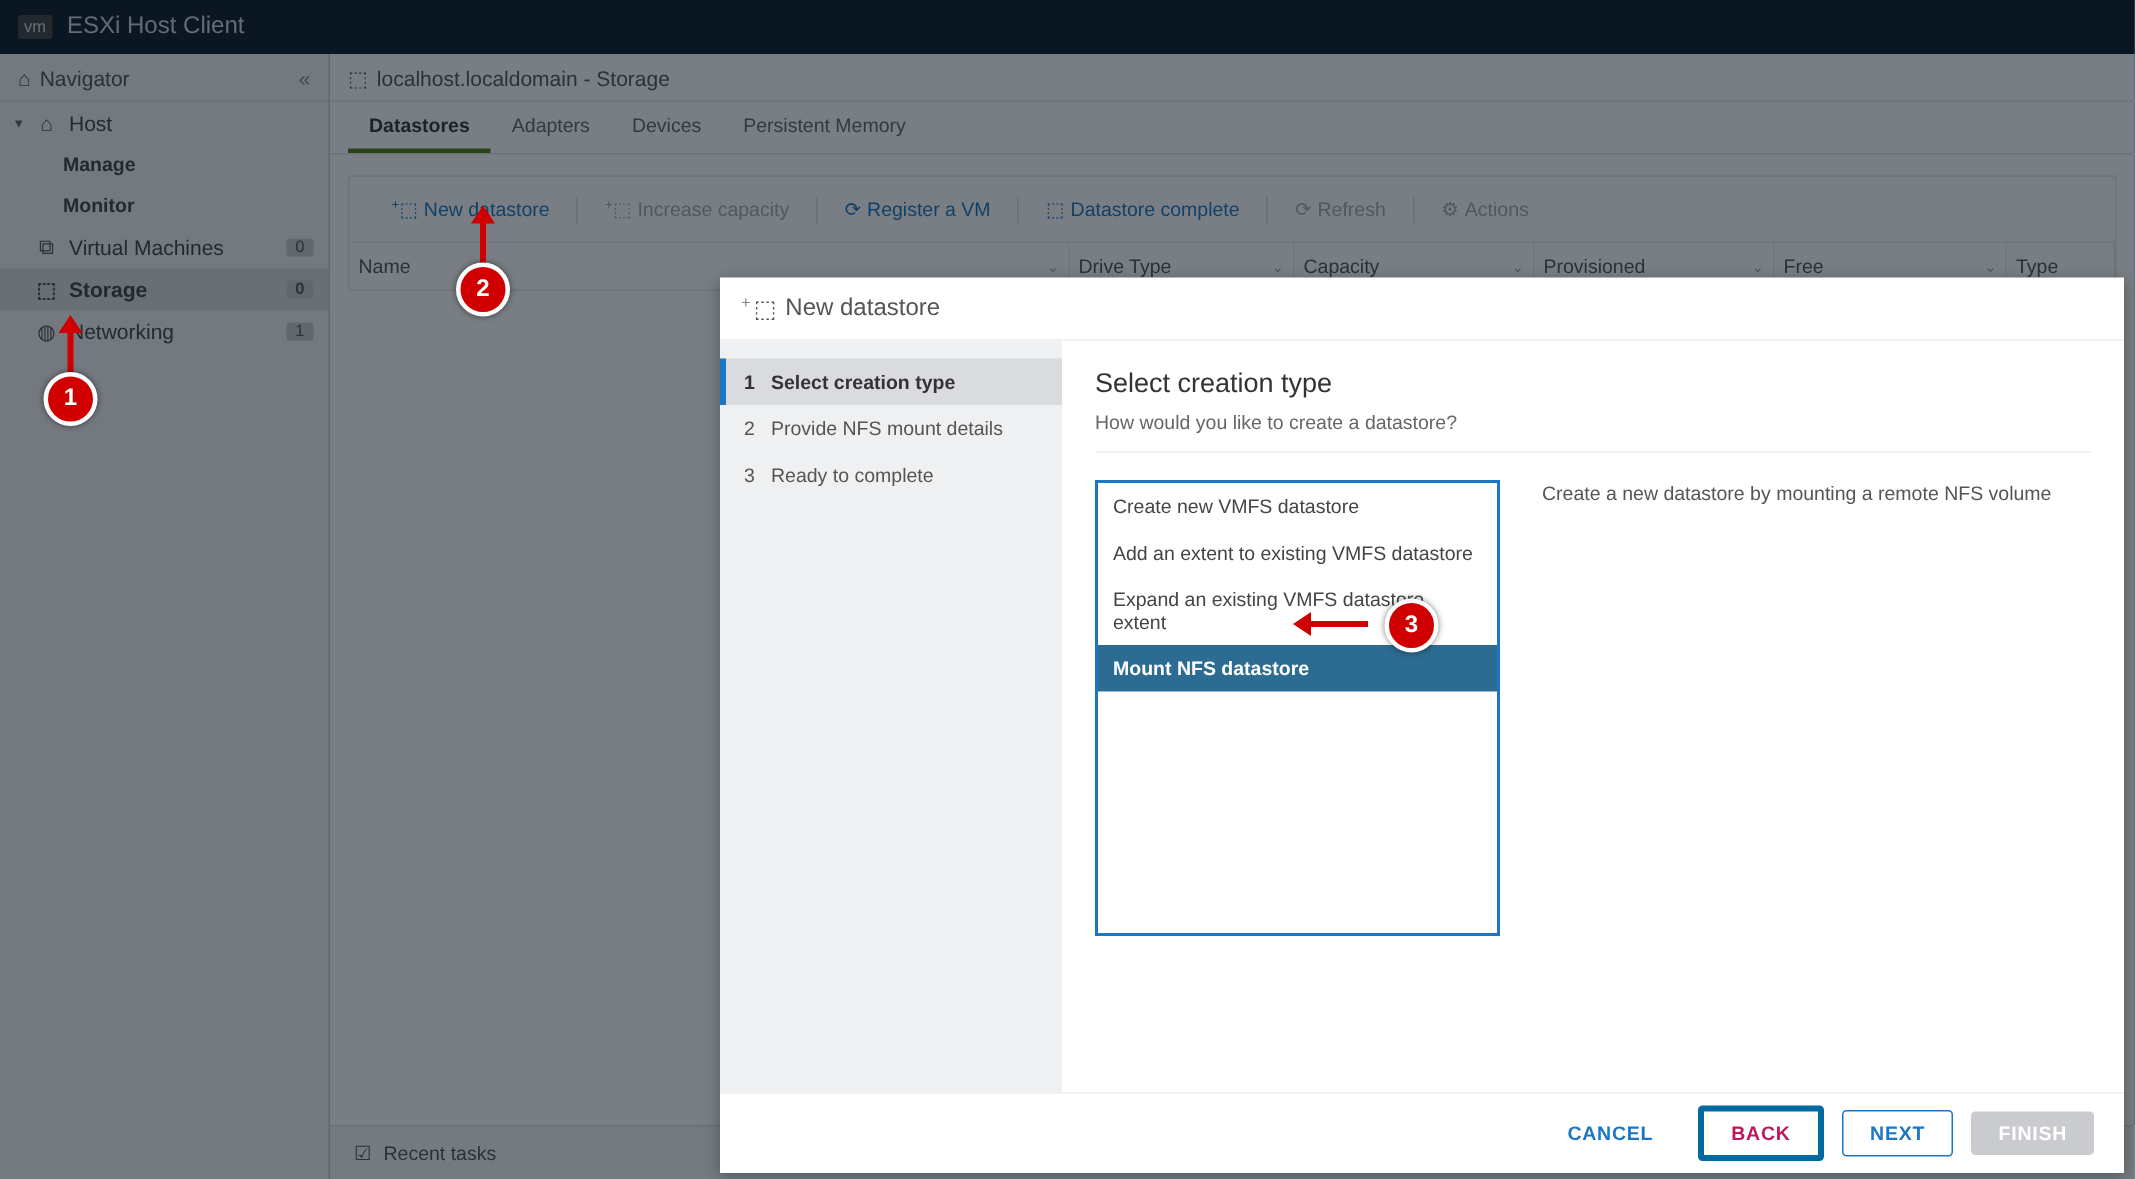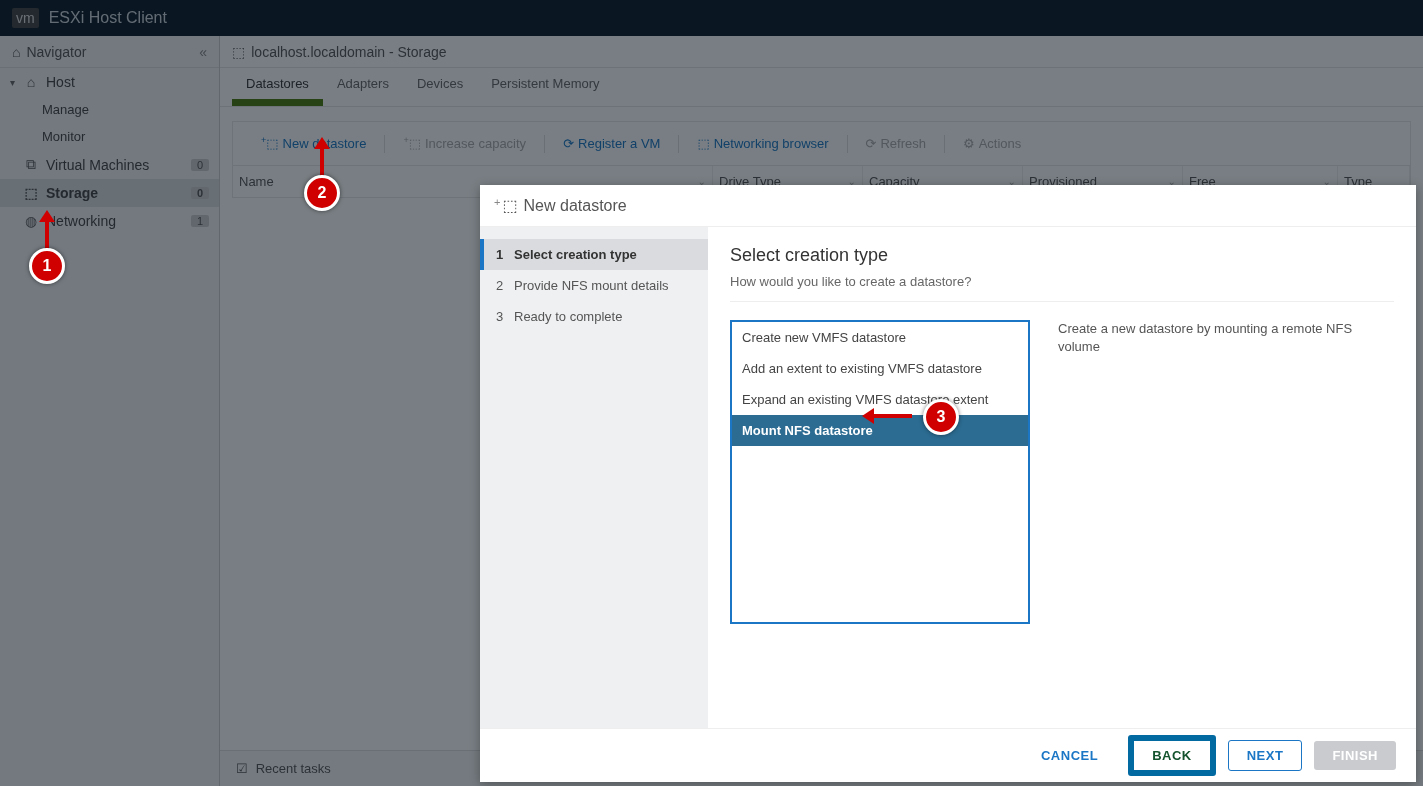--- a/index.html
+++ b/index.html
@@ -1,38 +1,38 @@
 <!DOCTYPE html>
 <html><head>
 <meta charset="utf-8">
 <style>
 * { margin: 0; padding: 0; box-sizing: border-box; font-family: -apple-system, BlinkMacSystemFont, "Segoe UI", Arial, sans-serif; }
 body { width: 1423px; height: 786px; overflow: hidden; background: #0f1e2e; position: relative; }
 
 .header { height: 36px; background: #0c1a29; display: flex; align-items: center; padding: 0 12px; color: #cfd6dd; }
-.header .logo { background: #444; color: #ddd; font-size: 14px; padding: 2px 4px; border-radius: 2px; margin-right: 10px; }
+.header .logo { background: #444; color: #ddd; font-size: 11px; padding: 2px 4px; border-radius: 2px; margin-right: 10px; }
 .header .title { font-size: 16px; font-weight: 500; }
 
 .main-layout { display: flex; height: 750px; }
 .sidebar { width: 220px; background: #f4f4f5; border-right: 1px solid #ccc; }
 .sidebar-header { height: 32px; display: flex; align-items: center; justify-content: space-between; padding: 0 12px; border-bottom: 1px solid #ddd; color: #555; font-size: 14px; }
 .sidebar-header .collapse { color: #888; cursor: pointer; }
 .nav-item { display: flex; align-items: center; padding: 6px 10px; font-size: 14px; color: #444; cursor: pointer; }
 .nav-item .chev { width: 12px; font-size: 10px; color: #666; }
 .nav-item .icon { width: 18px; text-align: center; margin-right: 6px; color: #555; }
-.nav-item.sub { padding-left: 42px; font-size: 13px; }
+.nav-item.sub { padding-left: 42px; font-size: 13px; font-weight: bold; }
 .nav-item.active { background: #dcdee0; font-weight: 600; }
 .nav-item .badge { margin-left: auto; background: #ccc; color: #555; border-radius: 2px; padding: 0 6px; font-size: 11px; }
 
 .content { flex: 1; background: #fff; display: flex; flex-direction: column; }
 .page-header { height: 32px; display: flex; align-items: center; padding: 0 12px; border-bottom: 1px solid #e4e4e4; font-size: 14px; color: #555; }
 .page-header .icon { margin-right: 6px; }
 .tabs { display: flex; padding: 0 12px; border-bottom: 1px solid #e4e4e4; }
 .tab { padding: 8px 14px; font-size: 13px; color: #666; cursor: pointer; }
-.tab.active { color: #333; border-bottom: 7px solid #4d7c0f; font-weight: 400; }
+.tab.active { color: #333; border-bottom: 3px solid #4d7c0f; font-weight: 700; }
 
 .toolbar { display: flex; align-items: center; padding: 10px 20px; gap: 4px; border-bottom: 1px solid #eee; }
 .tool-btn { display: flex; align-items: center; font-size: 13px; padding: 4px 8px; cursor: pointer; color: #1b76c5; }
 .tool-btn.disabled { color: #aaa; cursor: default; }
 .tool-btn .icon { margin-right: 4px; font-size: 13px; }
 .tool-sep { width: 1px; height: 18px; background: #ddd; margin: 0 6px; }
 
 .table-header { display: flex; padding: 0 16px; border-bottom: 1px solid #e4e4e4; }
 .th { padding: 8px 6px; font-size: 13px; color: #555; display: flex; align-items: center; justify-content: space-between; border-right: 1px solid #eee; }
 .th .sort { font-size: 10px; color: #aaa; }
@@ -54,29 +54,29 @@
 .modal-header .db-icon { margin-right: 6px; }
 .modal-body { flex: 1; display: flex; }
 .wizard-steps { width: 228px; background: #eff0f2; padding-top: 12px; }
 .step { display: flex; align-items: center; padding: 8px 12px; font-size: 13px; color: #555; border-left: 4px solid transparent; }
 .step.active { background: #d9dbde; border-left: 4px solid #1b76c5; font-weight: 600; color: #333; }
 .step .num { width: 18px; }
 .wizard-content { flex: 1; padding: 18px 22px; }
 .wizard-content h2 { font-size: 18px; font-weight: 500; color: #333; margin-bottom: 8px; }
 .wizard-content .sub { font-size: 13px; color: #666; padding-bottom: 12px; border-bottom: 1px solid #eee; margin-bottom: 18px; }
 .content-row { display: flex; gap: 28px; }
-.option-box { width: 300px; height: 304px; border: 2px solid #1b76c5; background: #fff; }
+.option-box { width: 270px; height: 304px; border: 2px solid #1b76c5; background: #fff; }
 .option { padding: 8px 10px; font-size: 13px; color: #444; cursor: pointer; }
 .option.selected { background: #2c6c92; color: #fff; font-weight: 600; }
 .desc { flex: 1; font-size: 13px; color: #555; line-height: 1.4; }
 
 .modal-footer { height: 54px; border-top: 1px solid #eee; display: flex; align-items: center; justify-content: flex-end; padding: 12px 20px; gap: 12px; }
 .btn { padding: 7px 18px; font-size: 13px; border-radius: 3px; cursor: pointer; font-weight: 600; letter-spacing: 0.5px; }
 .btn-cancel { color: #1b76c5; }
-.btn-outline { border: 6px solid #0369a1; color: #14532d; }
+.btn-outline { border: 4px solid #0369a1; color: #be185d; }
 .btn-primary { border: 1px solid #1b76c5; color: #1b76c5; text-align: center; }
 .btn-solid-disabled { background: #c9cbce; color: #fff; }
 
 
 .anno { position: absolute; width: 36px; height: 36px; border-radius: 50%; background: #d00000; border: 3px solid #fff; color: #fff; font-weight: 700; font-size: 16px; display: flex; align-items: center; justify-content: center; box-shadow: 0 0 4px rgba(0,0,0,0.5); z-index: 50; }
 .arrow-up { position: absolute; width: 0; height: 0; z-index: 49; }
 .arrow-up::before { content: ""; position: absolute; width: 4px; height: 30px; background: #d00000; left: -2px; bottom: 0; }
 .arrow-up::after { content: ""; position: absolute; left: -8px; bottom: 28px; border-left: 8px solid transparent; border-right: 8px solid transparent; border-bottom: 12px solid #d00000; }
 .arrow-left { position: absolute; z-index: 49; }
 .arrow-left::before { content: ""; position: absolute; height: 4px; width: 40px; background: #d00000; top: -2px; left: 0; }
@@ -149,21 +149,21 @@
         <span>Increase capacity</span>
       </div>
       <div class="tool-sep"></div>
       <div class="tool-btn">
         <span class="icon">⟳</span>
         <span>Register a VM</span>
       </div>
       <div class="tool-sep"></div>
       <div class="tool-btn">
         <span class="icon">⬚</span>
-        <span>Networking browser</span>
+        <span>Datastore complete</span>
       </div>
       <div class="tool-sep"></div>
       <div class="tool-btn disabled">
         <span class="icon">⟳</span>
         <span>Refresh</span>
       </div>
       <div class="tool-sep"></div>
       <div class="tool-btn disabled">
         <span class="icon">⚙</span>
         <span>Actions</span>

